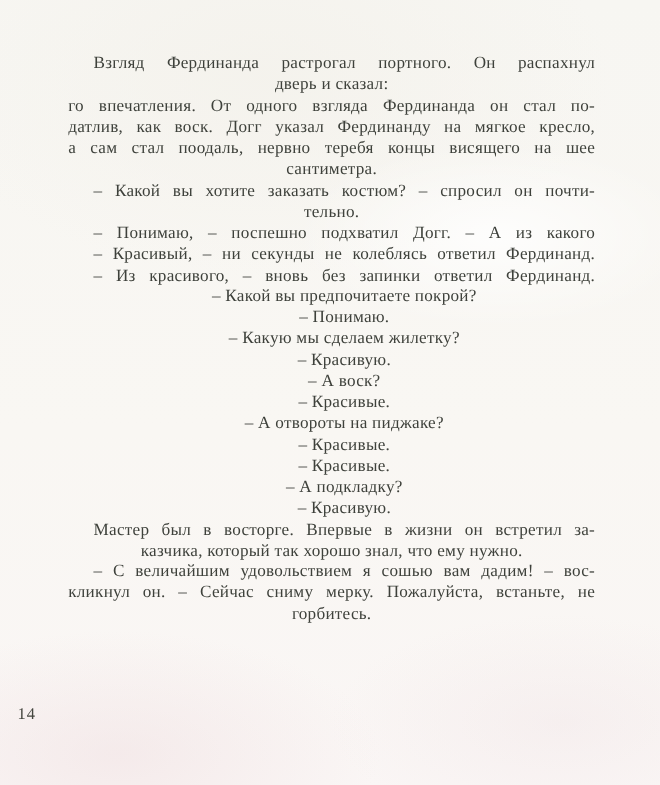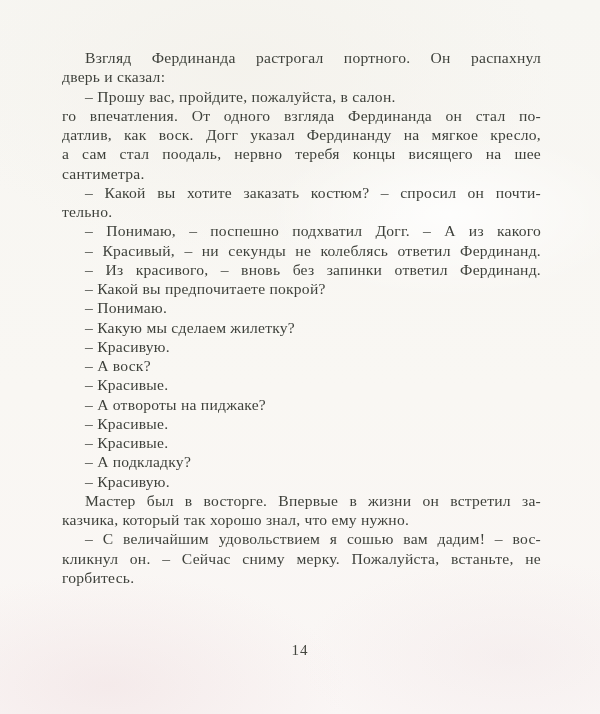--- a/index.html
+++ b/index.html
@@ -27,48 +27,47 @@
     top: 48px;
     width: 479px;
   }
   .line {
     font-size: 15.6px;
     line-height: 19.25px;
     height: 19.25px;
     letter-spacing: 0.015em;
     white-space: normal;
     overflow: hidden;
-    text-align: left;
+    text-align: center;
   }
   .line.justify {
     text-align: justify;
     text-align-last: justify;
   }
   .line.indent {
     padding-left: 23px;
   }
   .page-number {
     position: absolute;
-    left: 0;
+    left: 16px;
     right: 0;
     top: 642px;
-    text-align: center;
+    text-align: left;
     font-size: 15px;
     letter-spacing: 0.06em;
     color: #44463f;
   }
 </style>
 </head>
 <body>
 
 <div class="page">
   <div class="text-block">
       <div class="line indent justify">Взгляд Фердинанда растрогал портного. Он распахнул</div>
       <div class="line">дверь и сказал:</div>
-      <div class="line indent">– Прошу вас, пройдите, пожалуйста, в салон.</div>
       <div class="line justify">го впечатления. От одного взгляда Фердинанда он стал по-</div>
       <div class="line justify">датлив, как воск. Догг указал Фердинанду на мягкое кресло,</div>
       <div class="line justify">а сам стал поодаль, нервно теребя концы висящего на шее</div>
       <div class="line">сантиметра.</div>
       <div class="line indent justify">– Какой вы хотите заказать костюм? – спросил он почти-</div>
       <div class="line">тельно.</div>
       <div class="line indent justify">– Понимаю, – поспешно подхватил Догг. – А из какого</div>
       <div class="line indent justify">– Красивый, – ни секунды не колеблясь ответил Фердинанд.</div>
       <div class="line indent justify">– Из красивого, – вновь без запинки ответил Фердинанд.</div>
       <div class="line indent">– Какой вы предпочитаете покрой?</div>

